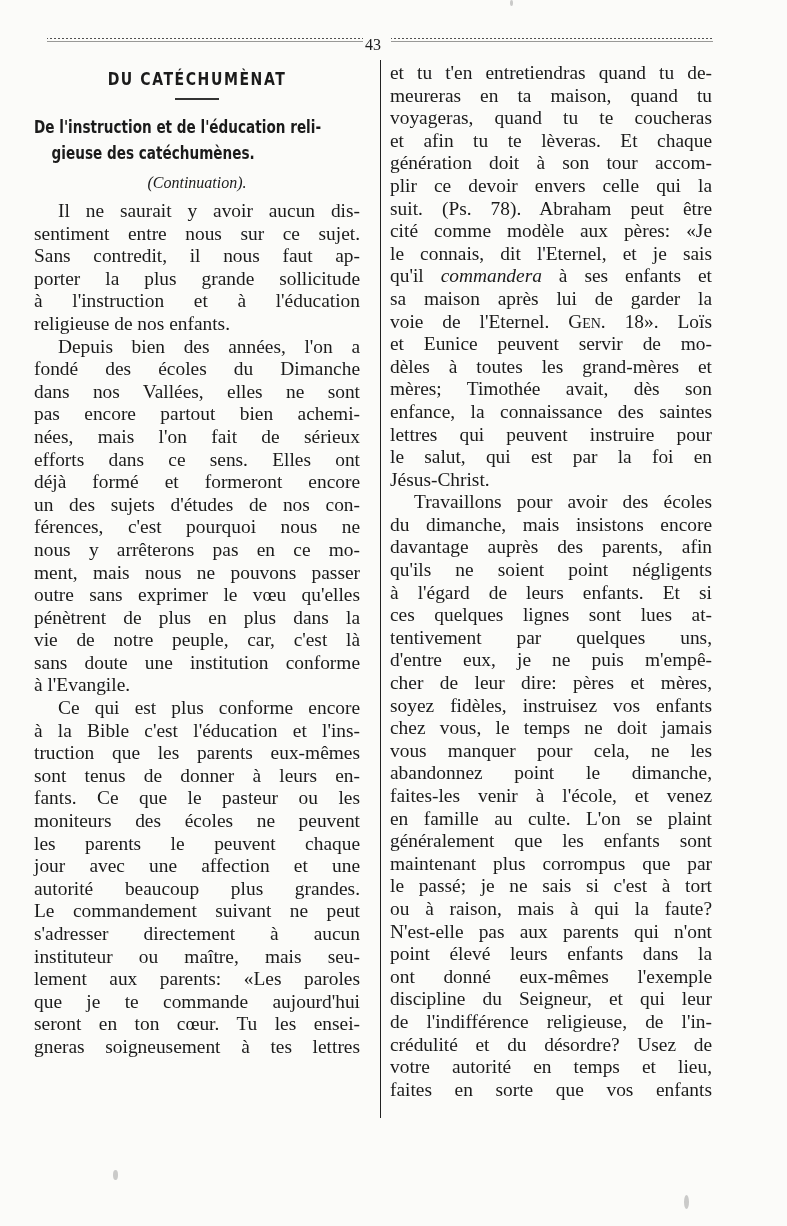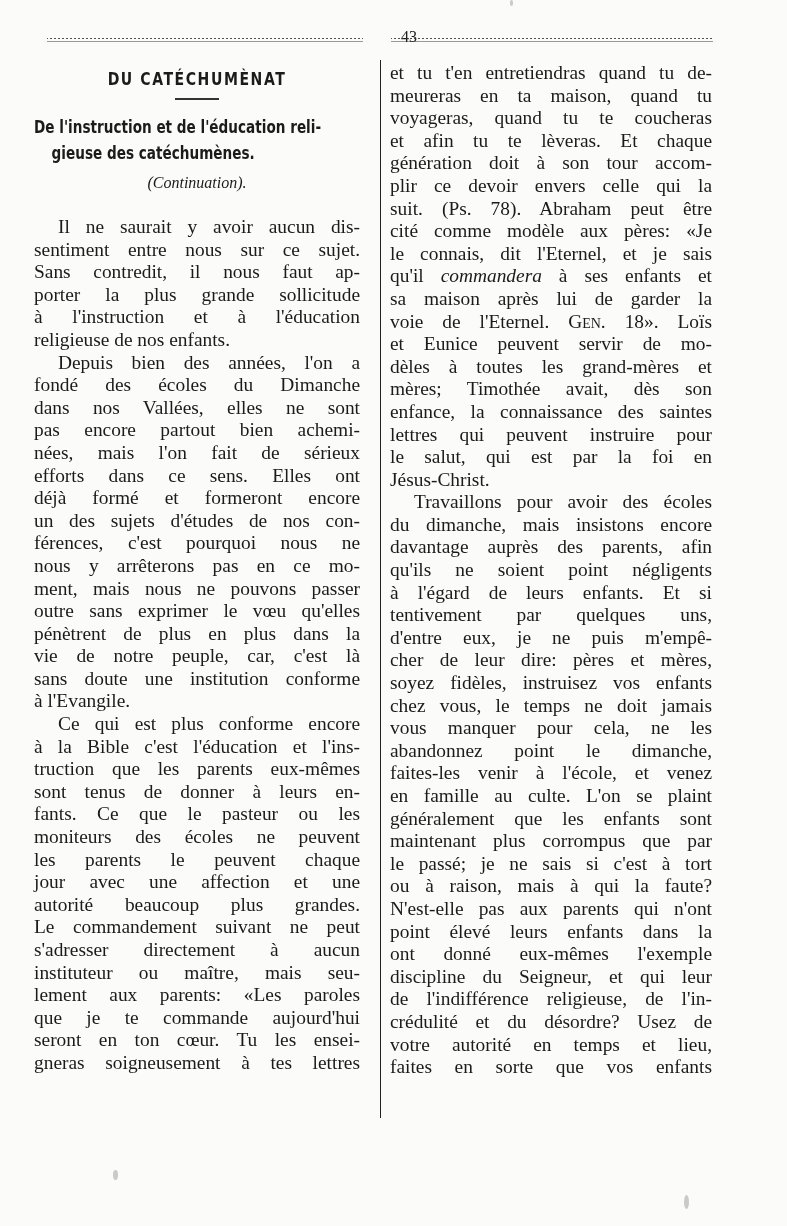--- a/index.html
+++ b/index.html
@@ -8,35 +8,35 @@
     font-family:"DejaVu Serif", "Liberation Serif", serif; color:#1b1b1b;
   }
   .header { position:absolute; top:28px; left:47px; width:666px; height:20px; }
   .wavy { position:absolute; top:9px; height:4px;
     background-image: radial-gradient(circle at 2px 0px, transparent 1.6px, #333 1.7px, #333 2.2px, transparent 2.3px);
     background-size:4px 4px; background-repeat:repeat-x; opacity:0.85;
     border-bottom:1px solid rgba(40,40,40,0.55);
   }
   .wavy.left { left:0; width:316px; }
   .wavy.right { left:344px; width:322px; }
-  .page-num { position:absolute; left:318px; top:0; font-size:16px; font-family:"Liberation Serif", serif;margin-left:36px; }
+  .page-num { position:absolute; left:318px; top:8px; font-size:16px; font-family:"Liberation Serif", serif; }
   .col { position:absolute; top:62px; font-family:"Liberation Serif", serif; font-size:19.4px; line-height:22.6px; }
   .col.left { left:34px; width:326px; }
   .col.right { left:390px; width:322px; }
   .divider { position:absolute; left:380px; top:60px; width:1px; height:1058px; background:#222; }
   .line { display:block; white-space:nowrap; text-align:justify; text-align-last:justify; height:22.6px; }
   .line.last { text-align-last:left; }
   .indent { padding-left:24px; }
   .title { text-align:center; font-family:"DejaVu Sans", sans-serif; font-weight:bold; font-size:18px;
     letter-spacing:2px; transform:scaleX(0.78); transform-origin:center; margin:6px 0 8px 0; height:22px; line-height:22px; }
   .rule { width:44px; height:2px; background:#333; margin:0 auto 14px auto; }
   .subtitle { font-family:"DejaVu Sans", sans-serif; font-weight:bold; font-size:17px; line-height:26px;
     transform:scaleX(0.80); transform-origin:left; width:400px; }
   .subtitle.l2 { padding-left:22px; }
-  .cont { text-align:center; font-style:italic; font-size:16px; margin:6px 0 22px 0; height:22px; }
+  .cont { text-align:center; font-style:italic; font-size:16px; margin:6px 0 6px 0; height:22px; }
   .it { font-style:italic; }
   .sc { font-variant:small-caps; }
   .speck { position:absolute; background:#999; border-radius:50%; opacity:0.5; }
 </style>
 </head>
 <body>
 
 <div class="header">
   <div class="wavy left"></div>
   <span class="page-num">43</span>
@@ -112,20 +112,21 @@
       <span class="line">mères; Timothée avait, dès son</span>
       <span class="line">enfance, la connaissance des saintes</span>
       <span class="line">lettres qui peuvent instruire pour</span>
       <span class="line">le salut, qui est par la foi en</span>
       <span class="line last">Jésus-Christ.</span>
       <span class="line indent">Travaillons pour avoir des écoles</span>
       <span class="line">du dimanche, mais insistons encore</span>
       <span class="line">davantage auprès des parents, afin</span>
       <span class="line">qu'ils ne soient point négligents</span>
       <span class="line">à l'égard de leurs enfants. Et si</span>
+      <span class="line">ces quelques lignes sont lues at-</span>
       <span class="line">tentivement par quelques uns,</span>
       <span class="line">d'entre eux, je ne puis m'empê-</span>
       <span class="line">cher de leur dire: pères et mères,</span>
       <span class="line">soyez fidèles, instruisez vos enfants</span>
       <span class="line">chez vous, le temps ne doit jamais</span>
       <span class="line">vous manquer pour cela, ne les</span>
       <span class="line">abandonnez point le dimanche,</span>
       <span class="line">faites-les venir à l'école, et venez</span>
       <span class="line">en famille au culte. L'on se plaint</span>
       <span class="line">généralement que les enfants sont</span>

